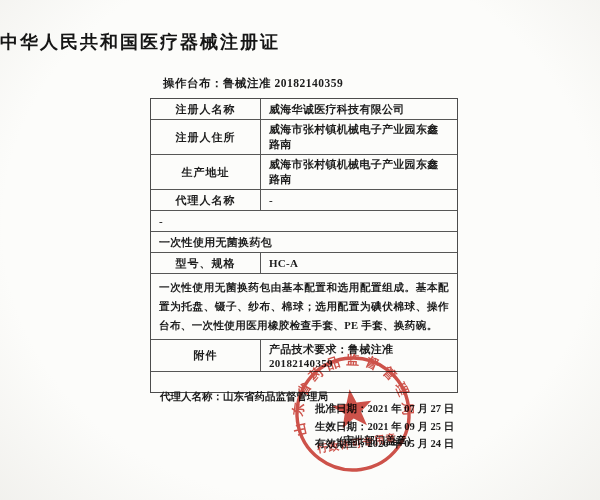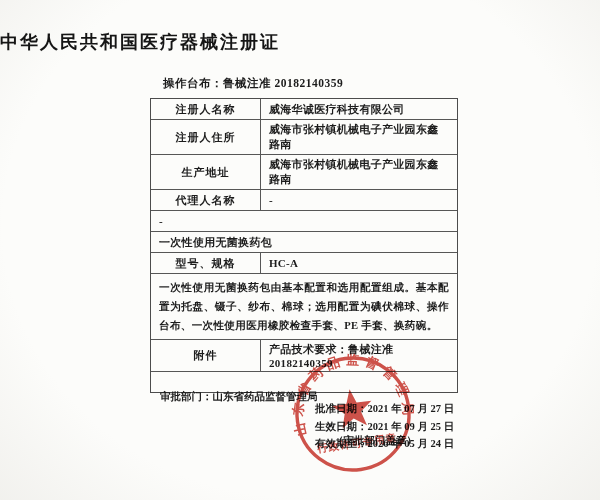--- a/index.html
+++ b/index.html
@@ -93,21 +93,21 @@
   </div>
   <div class="t-row regular">
     <div class="t-label">附件</div>
     <div class="t-value">产品技术要求：鲁械注准 20182140359</div>
   </div>
   <div class="t-row regular">
     <div class="t-value"></div>
   </div>
 </div>
 
-<div class="footer-dept"><span>审批部门：</span><span>山东省药品监督管理局</span></div>
+<div class="footer-dept"><span>代理人名称：</span><span>山东省药品监督管理局</span></div>
 
 <div class="footer-dates">
   <div>批准日期：2021 年 07 月 27 日</div>
   <div>生效日期：2021 年 09 月 25 日</div>
   <div>有效期至：2026 年 05 月 24 日</div>
 </div>
 
 <div class="seal-note">（审批部门盖章）</div>
 
 <svg class="seal" viewBox="-80 -80 160 160">

